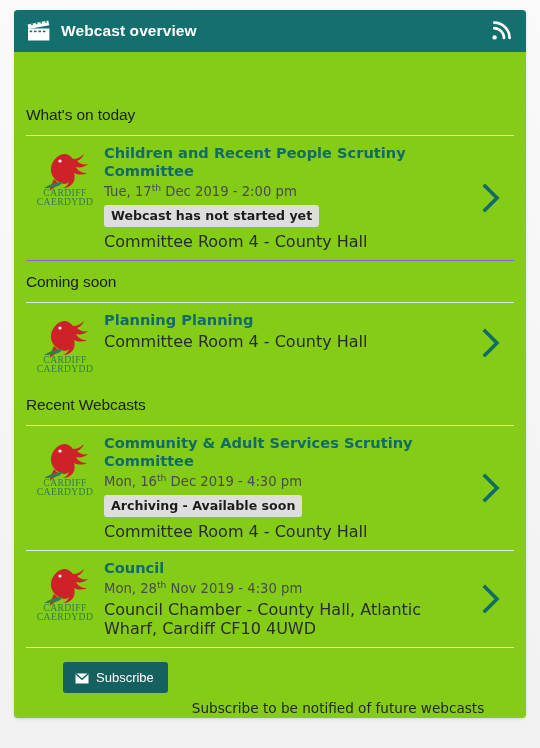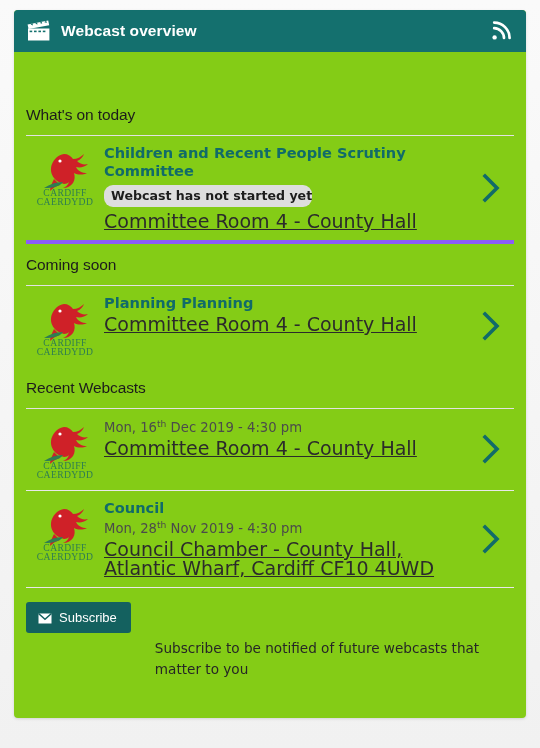--- a/index.html
+++ b/index.html
@@ -60,21 +60,21 @@
   .section-title {
     font-family: "Liberation Sans", sans-serif;
     font-size: 15.5px;
     font-weight: normal;
     color: #1c1c1c;
     padding: 12px 0 11px 0;
     border-bottom: 1px solid #e2e2e2;
     letter-spacing: -0.1px;
   }
   .section-title.first { padding-top: 13px; }
-  .section-title.with-top-rule { border-top: 4px solid #8b5cf6; }
+  .section-title.with-top-rule { border-top: 1px solid #8b5cf6; }
 
   .event-row {
     display: flex;
     align-items: flex-start;
     padding: 8px 0 9px 0;
     border-bottom: 1px solid #e8e8e8;
     cursor: pointer;
   }
   .event-row.no-rule { border-bottom: none; }
 
@@ -101,30 +101,29 @@
     line-height: 19px;
     padding-top: 1px;
   }
   .event-date sup { font-size: 9.2px; vertical-align: super; line-height: 0; }
   .status-badge {
     display: inline-block;
     background: #dedede;
     color: #1d1d1d;
     font-size: 12.6px;
     font-weight: bold;
-    border-radius: 9px;
-    padding: 3px 0 4px 7px;
+    border-radius: 3px;
+    padding: 3px 7px 4px 7px;
     margin: 4px 0 3px 0;
   }
   .event-location {
     color: #2b2b2b;
-    font-size: 19px;
+    font-size: 16px;
     line-height: 19px;
     padding-top: 2px;
-    text-decoration: underline;
   }
   .chevron-wrap {
     flex: 0 0 42px;
     display: flex;
     align-items: center;
     justify-content: center;
     align-self: center;
     padding-right: 4px;
   }
   .chevron { width: 20px; height: 30px; display: block; }
@@ -143,20 +142,21 @@
     font-family: "Liberation Sans", sans-serif;
     font-size: 13px;
     font-weight: normal;
     padding: 8px 14px 8px 12px;
     display: flex;
     align-items: center;
     gap: 7px;
     cursor: pointer;
     flex: 0 0 auto;
     margin-right: 24px;
+    margin-left: 37px;
   }
   .envelope-icon { width: 14px; height: 11px; display: block; }
   .subscribe-text {
     color: #262626;
     font-size: 13.6px;
     line-height: 21px;
     padding-top: 2px;
     max-width: 330px;
     margin-top: 34px;
   }
@@ -250,20 +250,21 @@
             <path d="M24 33 C22 37 20 41 20 45 C23 42 26 40 30 39 C28 37 26 35 24 33 Z"></path>
             <circle cx="30" cy="15" r="1.6" fill="#ffffff"></circle>
           </g>
           <path d="M14 42 C20 38 26 36 33 36 C30 40 24 42 14 42 Z" fill="#2f7d52"></path>
           <text x="35" y="50" font-family="Liberation Serif, serif" font-size="9.6" fill="#2f7d52" text-anchor="middle" letter-spacing="0.4">CARDIFF</text>
           <text x="35" y="59" font-family="Liberation Serif, serif" font-size="9.6" fill="#2f7d52" text-anchor="middle" letter-spacing="0.4">CAERDYDD</text>
         </svg>
       </div>
       <div class="event-main">
         <div class="event-title">Children and Recent People Scrutiny Committee</div>
+        <div class="event-date"><span>Tue, 17</span><sup>th</sup><span> Dec 2019 - 2:00 pm</span></div>
         <div class="status-badge">Webcast has not started yet</div>
         <div class="event-location">Committee Room 4 - County Hall</div>
       </div>
       <div class="chevron-wrap">
         <svg class="chevron" viewBox="0 0 20 30">
           <path d="M4 3 L16 15 L4 27" fill="none" stroke="#116b69" stroke-width="3.6" stroke-linecap="square"></path>
         </svg>
       </div>
     </div>
 
@@ -302,21 +303,23 @@
             <path d="M34 8 C28 9 24 13 22 18 C20 23 21 28 24 32 C26 35 30 37 34 38 C36 38 38 37 39 36 C38 39 36 41 33 42 C37 42 41 40 43 37 C45 34 45 30 44 27 C48 29 53 29 57 27 C52 27 48 25 46 21 C50 22 55 21 58 18 C54 19 50 18 47 15 C50 14 53 11 54 8 C51 11 47 13 43 13 C41 10 38 8 34 8 Z"></path>
             <path d="M24 33 C22 37 20 41 20 45 C23 42 26 40 30 39 C28 37 26 35 24 33 Z"></path>
             <circle cx="30" cy="15" r="1.6" fill="#ffffff"></circle>
           </g>
           <path d="M14 42 C20 38 26 36 33 36 C30 40 24 42 14 42 Z" fill="#2f7d52"></path>
           <text x="35" y="50" font-family="Liberation Serif, serif" font-size="9.6" fill="#2f7d52" text-anchor="middle" letter-spacing="0.4">CARDIFF</text>
           <text x="35" y="59" font-family="Liberation Serif, serif" font-size="9.6" fill="#2f7d52" text-anchor="middle" letter-spacing="0.4">CAERDYDD</text>
         </svg>
       </div>
       <div class="event-main">
+        <div class="event-title">Community &amp; Adult Services Scrutiny Committee</div>
         <div class="event-date"><span>Mon, 16</span><sup>th</sup><span> Dec 2019 - 4:30 pm</span></div>
+        <div class="status-badge">Archiving - Available soon</div>
         <div class="event-location">Committee Room 4 - County Hall</div>
       </div>
       <div class="chevron-wrap">
         <svg class="chevron" viewBox="0 0 20 30">
           <path d="M4 3 L16 15 L4 27" fill="none" stroke="#116b69" stroke-width="3.6" stroke-linecap="square"></path>
         </svg>
       </div>
     </div>
 
     <div class="event-row">

